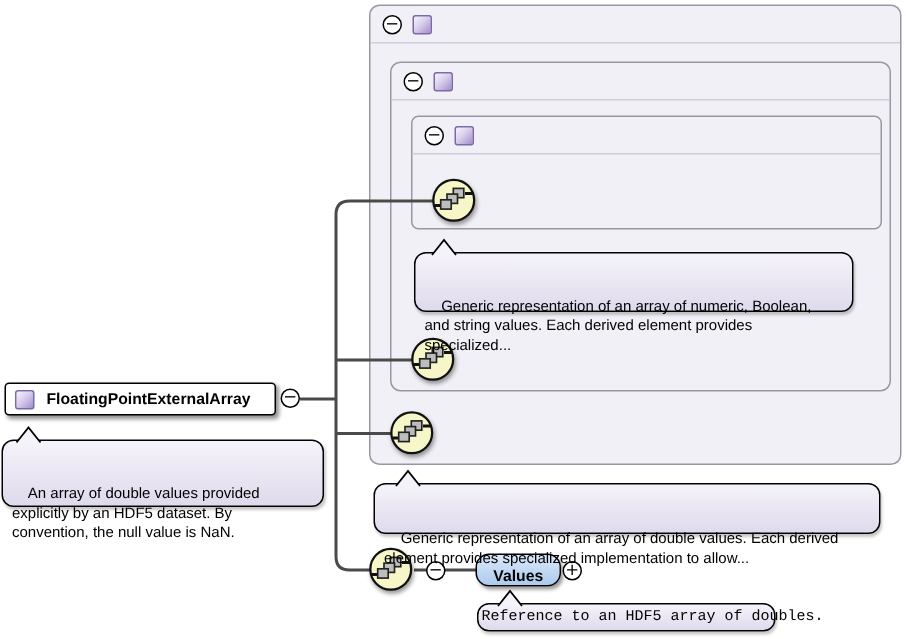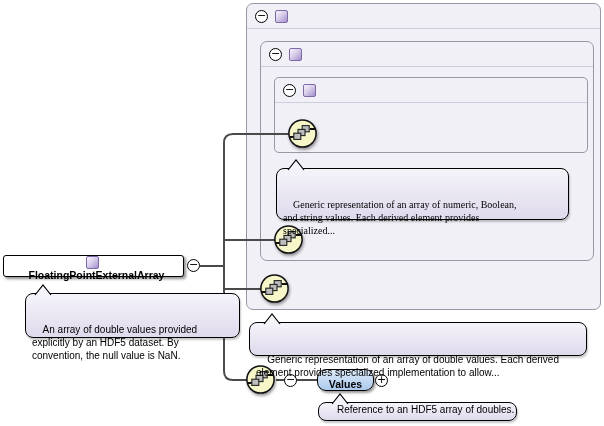--- a/index.html
+++ b/index.html
@@ -40,39 +40,39 @@
   
   .seq{position:absolute;z-index:4;width:31px;height:31px;
        filter:drop-shadow(1.5px 2px 1.5px rgba(0,0,0,.40));}
   .seq circle{fill:var(--icon-yellow,#f6f6c9);stroke:#111;stroke-width:1.5;}
   .seq rect{fill:#bdbdbd;stroke:#222;stroke-width:1.1;}
   .seq line{stroke:#111;stroke-width:2;}
   
   .element-box{
     position:absolute;background:#fff;border:1.3px solid #000;border-radius:3px;
     box-shadow:2px 2px 3px rgba(0,0,0,.45);box-sizing:border-box;
-    display:flex;align-items:center;padding-left:6px;z-index:4;flex-direction:column;
+    display:flex;align-items:center;padding-left:6px;z-index:4;
   }
   .element-box .ctype{margin-right:8px;}
   .element-label{font-size:10.5px;font-weight:bold;white-space:nowrap;}
   .values-box{
     position:absolute;border:1.3px solid #000;border-radius:9px;box-sizing:border-box;
     background:linear-gradient(var(--values-top,#dbe8f8),var(--values-bottom,#accaee));
     box-shadow:1.5px 2px 2.5px rgba(0,0,0,.4);
     display:flex;align-items:flex-end;justify-content:center;z-index:4;
   }
   
   .bubble{
     position:absolute;z-index:6;box-sizing:border-box;
     background:linear-gradient(var(--bubble-top,#f5f3fa),var(--bubble-bottom,#dfdaec));
     border:1.2px solid #000;border-radius:8px;
     box-shadow:1px 2px 2px rgba(0,0,0,.22);
     font-size:10px;line-height:13px;white-space:pre;padding:3px 6px 0 6px;
   }
-  .bubble.one-line{display:flex;align-items:flex-start;padding:0 18px;}
+  .bubble.one-line{display:flex;align-items:center;padding:0 2px;font-family:Liberation Mono, monospace;}
   .bubble svg.tail{position:absolute;top:-10px;width:20px;height:11px;overflow:visible;}
   .bubble svg.tail path{fill:var(--bubble-top,#f5f3fa);stroke:#000;stroke-width:1.2;}
   .z5{z-index:5;}
 </style>
 </head>
 <body>
 
 <div id="canvas">
 
   <div class="ext-box" style="left:246px;top:3px;width:355px;height:307px;">
@@ -143,30 +143,30 @@
     <span class="element-label">FloatingPointExternalArray</span>
   </div>
   <span class="toggle abs z5" style="left:187px;top:259px;">−</span>
 
   <span class="toggle abs z5" style="left:284px;top:374px;">−</span>
   <div class="values-box" style="left:317px;top:369px;width:57px;height:22px;">
     <span class="element-label">Values</span>
   </div>
   <span class="toggle abs z5" style="left:375px;top:374px;">+</span>
 
-  <div class="bubble" style="left:1px;top:293px;width:215px;height:45px;margin-left:24px;">
+  <div class="bubble" style="left:1px;top:293px;width:215px;height:45px;">
     <svg class="tail" style="left:8px;">
         <path d="M1 11 L9 1 L17 11"></path>
       </svg>
     <span>An array of double values provided
 explicitly by an HDF5 dataset. By
 convention, the null value is NaN.</span>
   </div>
 
-  <div class="bubble" style="left:276px;top:168px;width:293px;height:52px;font-family:Liberation Serif, serif;">
+  <div class="bubble" style="left:276px;top:168px;width:293px;height:40px;">
     <svg class="tail" style="left:10px;">
         <path d="M1 11 L9 1 L17 11"></path>
       </svg>
     <span>Generic representation of an array of numeric, Boolean,
 and string values. Each derived element provides
 specialized...</span>
   </div>
 
   <div class="bubble" style="left:249px;top:322px;width:338px;height:34px;padding-top:4px;">
     <svg class="tail" style="left:13px;">

